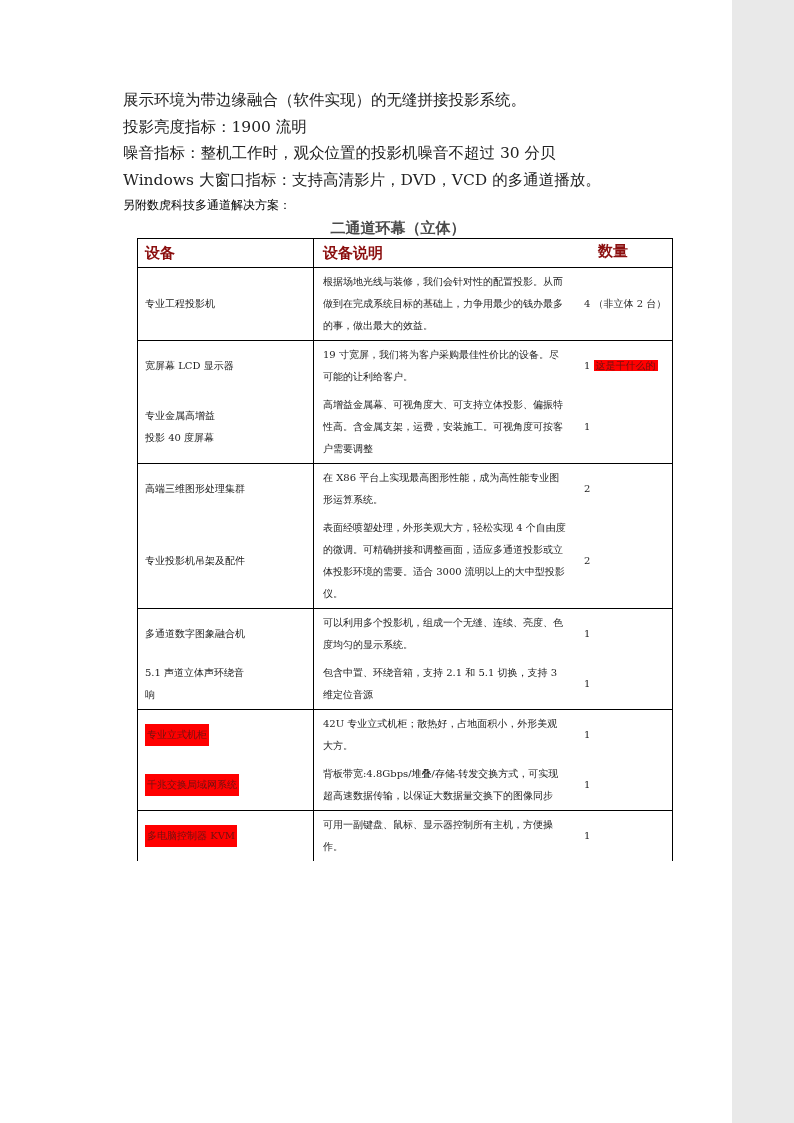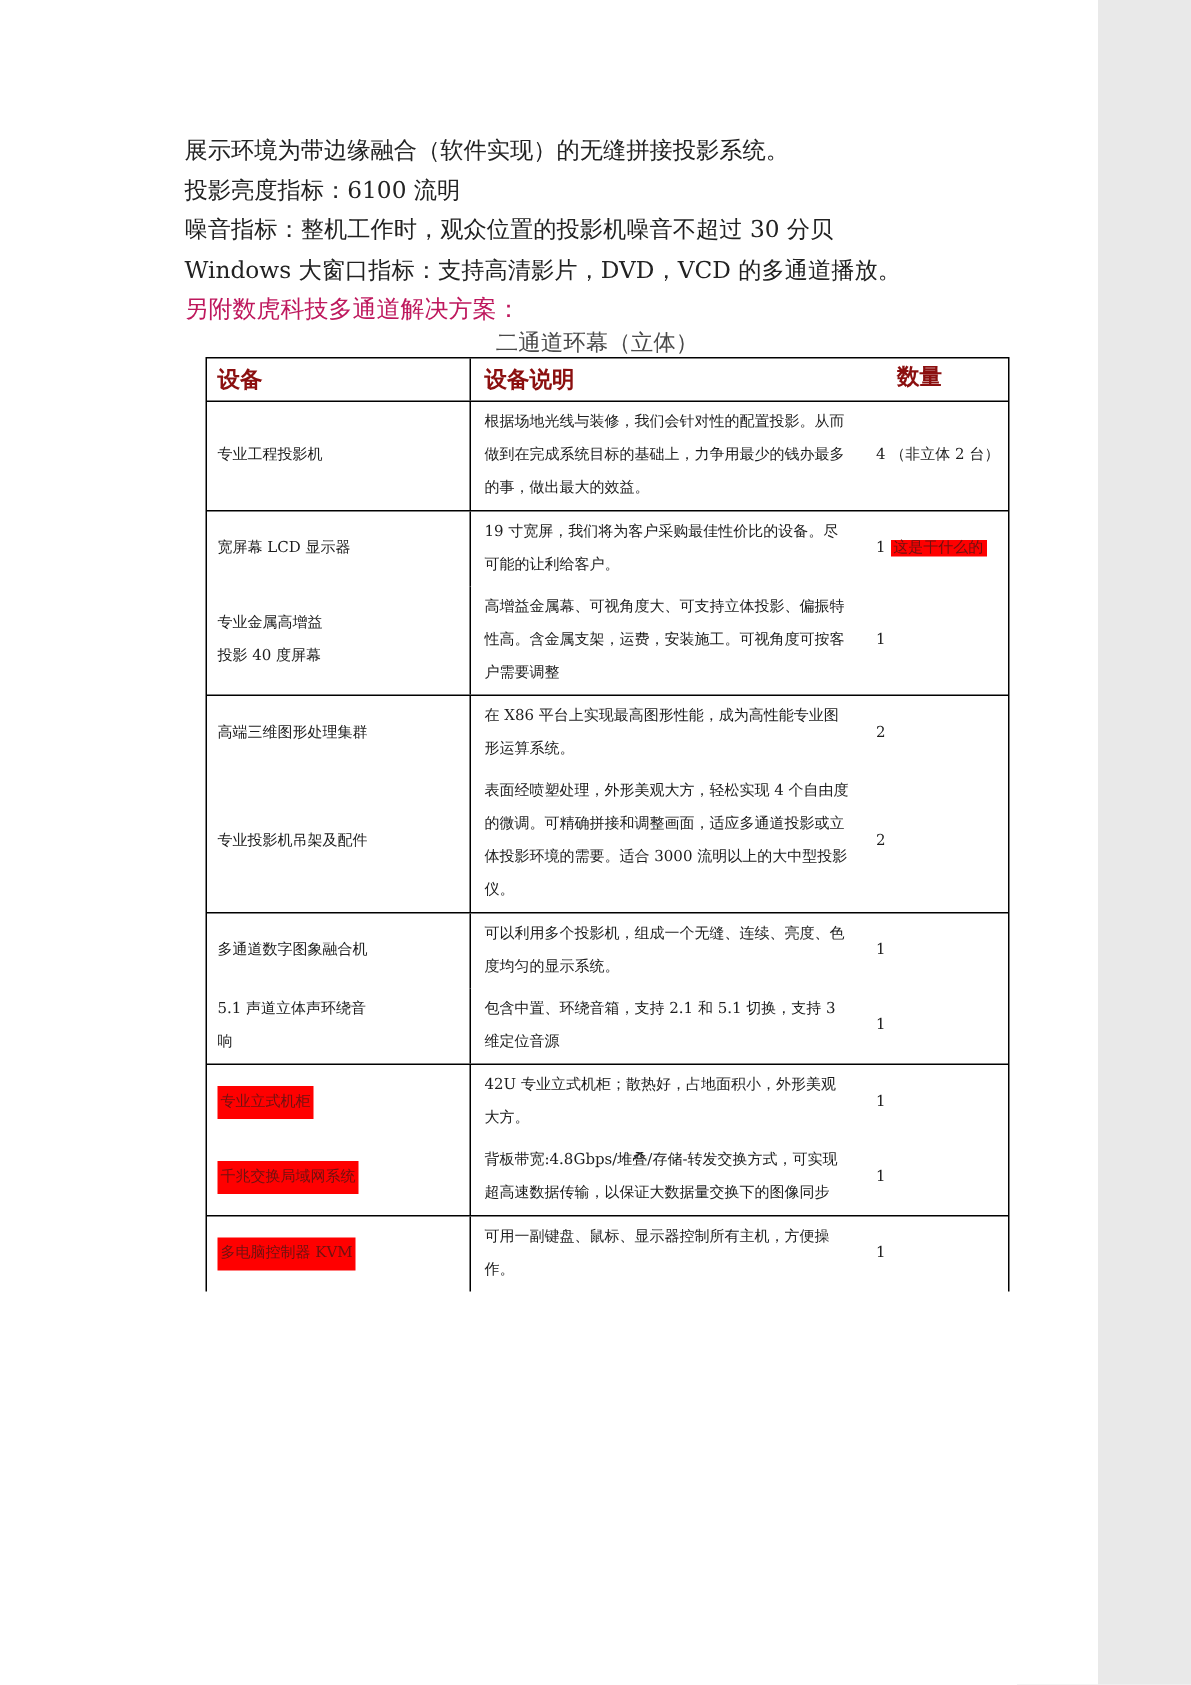--- a/index.html
+++ b/index.html
@@ -14,25 +14,26 @@
     background: #ffffff; overflow: hidden;
   }
   .page {
     position: absolute; left: 123px; top: 87px; width: 550px;
   }
   .intro .iline {
     font-size: 15.5px; line-height: 26.5px; color: #222222;
     white-space: nowrap;
   }
   .note {
-    font-size: 16px; line-height: 25px; color: #be185d;
+    font-size: 12px; line-height: 25px; color: #000000;
   }
   .caption {
     font-size: 15px; line-height: 20px; color: #4a4a4a;
     text-align: center;
+    font-weight: bold;
   }
   .tbl {
     border-left: 1px solid var(--border, #000);
     border-right: 1px solid var(--border, #000);
     margin-left: 14px;
   }
   .trow {
     display: grid;
     grid-template-columns: 176px 266px 108px;
     border-top: 1px solid var(--border, #000);
@@ -69,21 +70,21 @@
   .qwrap { line-height: 22px; }
 </style>
 </head>
 <body>
 
 <div class="sheet">
   <div class="page">
 
     <div class="intro" id="intro">
         <div class="iline">展示环境为带边缘融合（软件实现）的无缝拼接投影系统。</div>
-        <div class="iline">投影亮度指标：6100 流明</div>
+        <div class="iline">投影亮度指标：1900 流明</div>
         <div class="iline">噪音指标：整机工作时，观众位置的投影机噪音不超过 30 分贝</div>
         <div class="iline">Windows 大窗口指标：支持高清影片，DVD，VCD 的多通道播放。</div>
       </div>
 
     <div class="note">另附数虎科技多通道解决方案：</div>
 
     <div class="caption">二通道环幕（立体）</div>
 
     <div class="tbl">
       <div class="trow thead">

